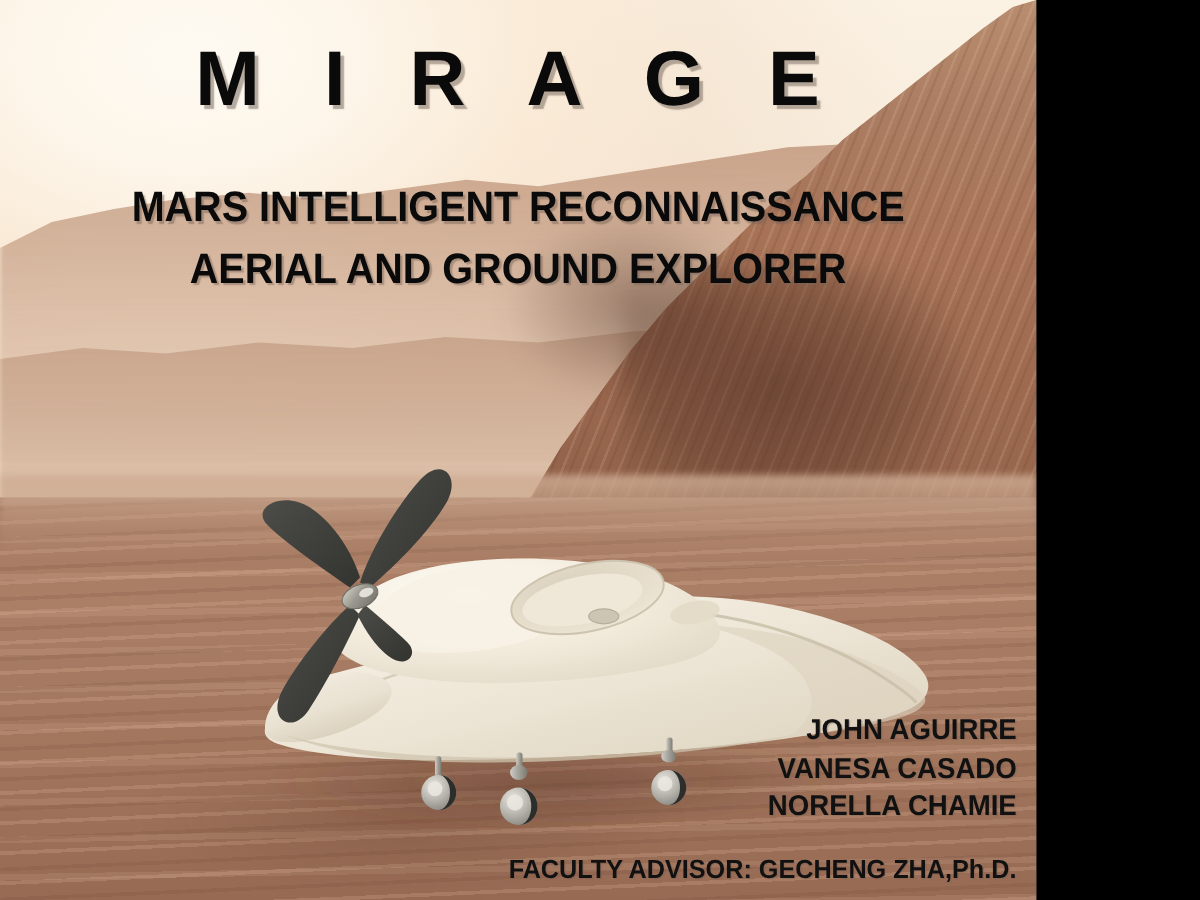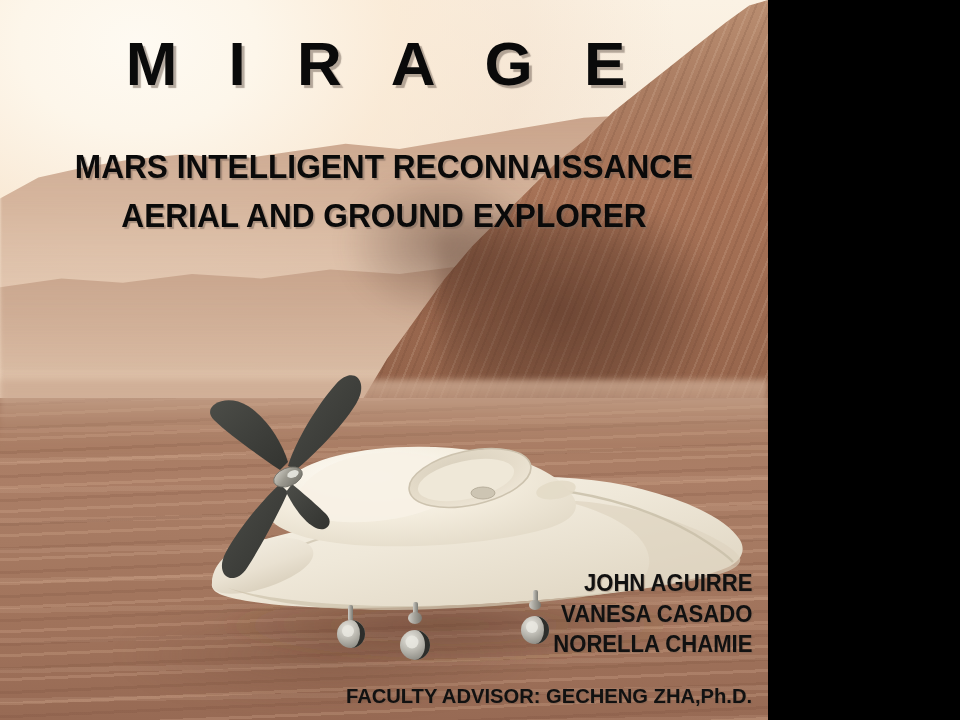--- a/index.html
+++ b/index.html
@@ -7,21 +7,21 @@
     margin: 0;
     padding: 0;
     background: #000;
   }
   body {
     font-family: "Liberation Sans", sans-serif;
   }
 
   #slide {
     position: relative;
-    width: 768px;
+    width: 829px;
     height: 720px;
     overflow: hidden;
     background: #c9a183;
     user-select: none;
   }
 
   
   .layer { position: absolute; left: 0; top: 0; width: 100%; height: 100%; }
 
   

